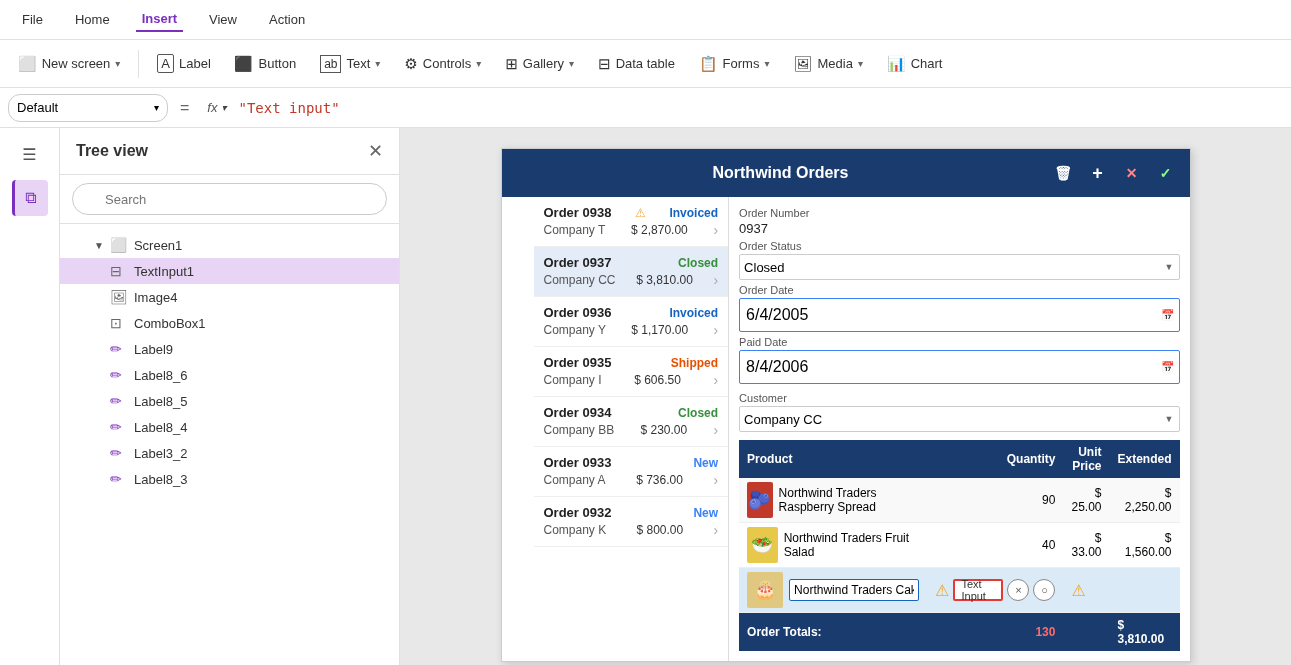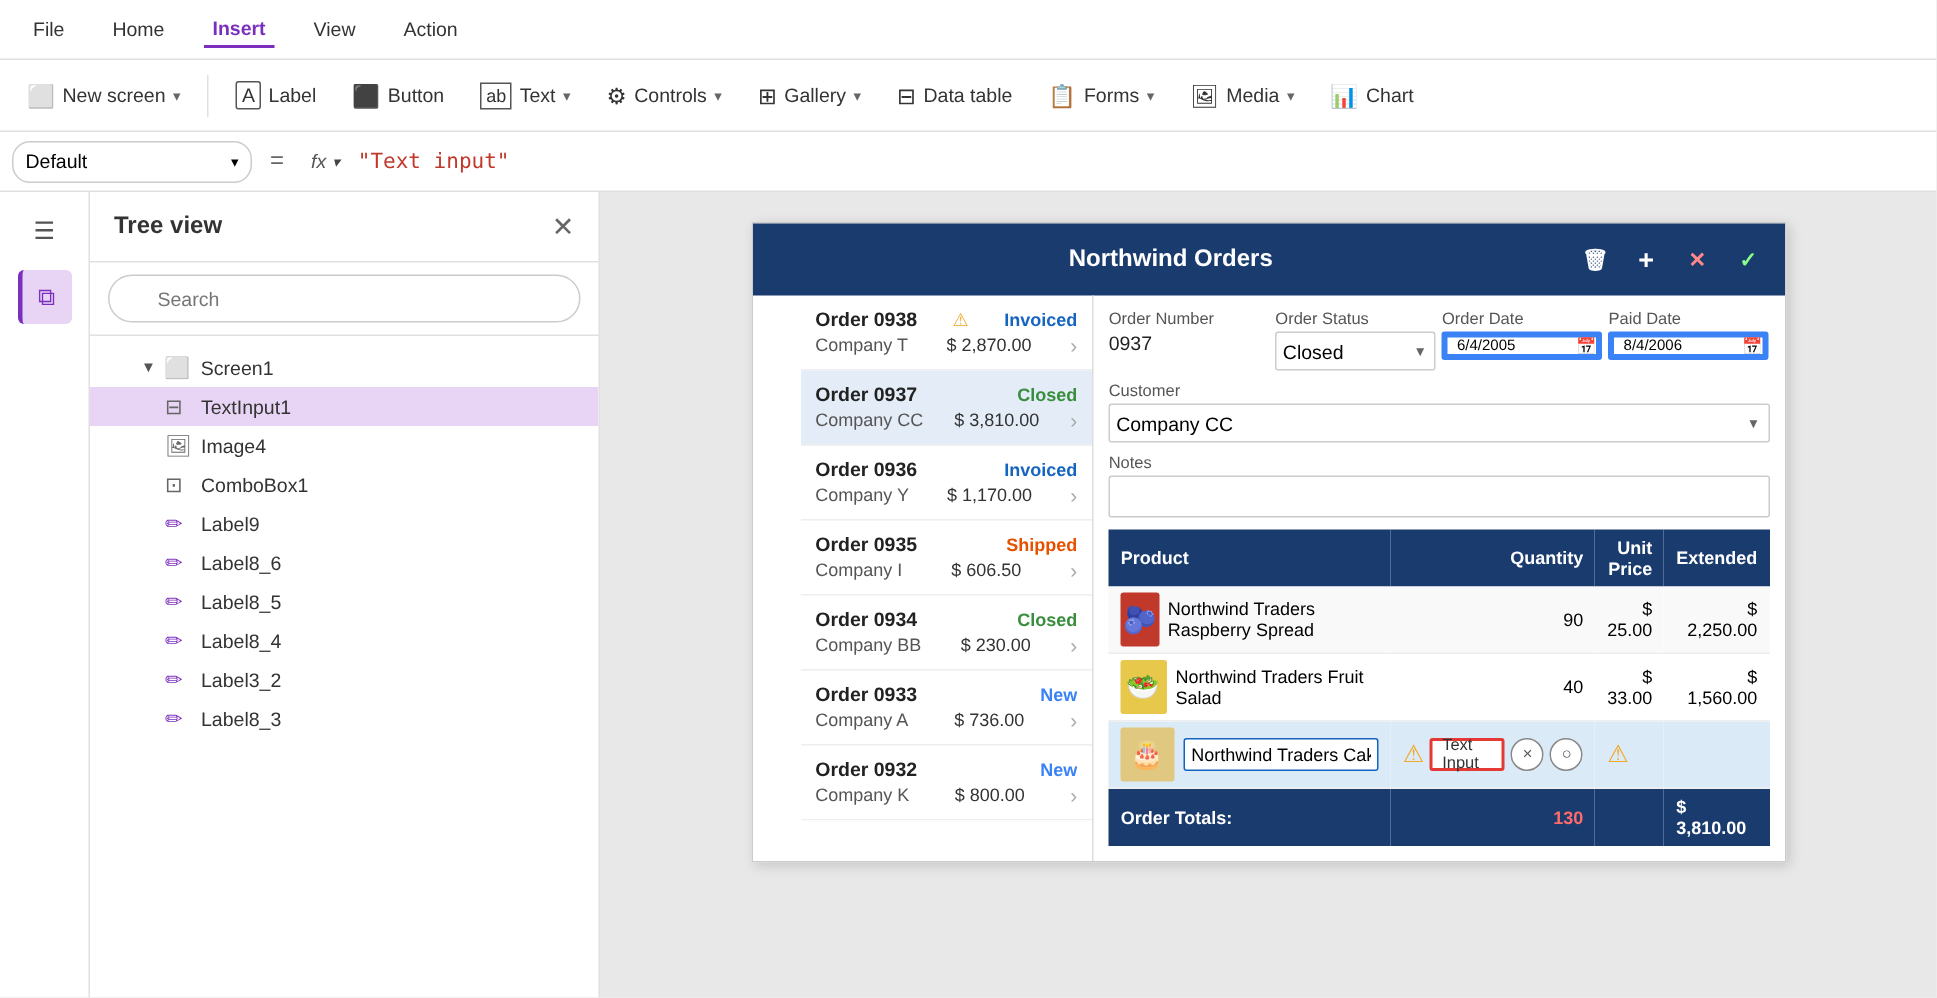--- a/index.html
+++ b/index.html
@@ -73,25 +73,25 @@
     .nw-order-status.shipped { color: #e65100; }
     .nw-order-status.new { color: #3b82f6; }
     .nw-order-bottom { display: flex; align-items: center; justify-content: space-between; margin-top: 2px; }
     .nw-order-company { font-size: 12px; color: #555; }
     .nw-order-amount { font-size: 12px; color: #333; }
     .nw-order-arrow { color: #aaa; font-size: 14px; }
     .nw-order-warn { font-size: 12px; color: #f5a623; }
 
     
     .nw-detail { flex: 1; padding: 10px; }
-    .nw-fields-row { display: flex; gap: 4px; margin-bottom: 8px; }
+    .nw-fields-row { display: flex; gap: 4px; margin-bottom: 8px; flex-direction: column; }
     .nw-field { flex: 1; }
     .nw-field-label { font-size: 11px; color: #555; margin-bottom: 2px; }
     .nw-field-value { font-size: 13px; color: #222; font-weight: 500; }
-    .nw-field-input { width: 100%; height: 19px; border: 4px solid #3b82f6; border-radius: 2px; padding: 0 6px; font-size: 10px; }
+    .nw-field-input { width: 100%; height: 34px; border: 1px solid #3b82f6; border-radius: 2px; padding: 0 6px; font-size: 16px; }
     .nw-select { width: 100%; height: 26px; border: 1px solid #ccc; border-radius: 2px; padding: 0 4px; font-size: 13px; background: #fff; appearance: none; }
     .nw-select-wrap { position: relative; }
     .nw-select-wrap::after { content: '▼'; position: absolute; right: 6px; top: 50%; transform: translateY(-50%); font-size: 9px; color: #666; pointer-events: none; }
     .nw-date-wrap { position: relative; }
     .nw-date-wrap .cal-icon { position: absolute; right: 4px; top: 50%; transform: translateY(-50%); font-size: 11px; color: #1565c0; cursor: pointer; }
     .nw-notes-label { font-size: 11px; color: #555; margin-bottom: 2px; }
     .nw-notes-input { width: 100%; height: 28px; border: 1px solid #ccc; border-radius: 2px; }
     .nw-employee-row { display: flex; align-items: center; gap: 8px; }
     .nw-avatar { width: 40px; height: 40px; border-radius: 50%; background: #ccc; overflow: hidden; display: flex; align-items: center; justify-content: center; font-size: 20px; }
 
@@ -418,24 +418,20 @@
             <div class="nw-field" style="flex:2;">
               <div class="nw-field-label">Customer</div>
               <div class="nw-select-wrap">
                 <select class="nw-select">
                   <option>Company CC</option>
                 </select>
               </div>
             </div>
           </div>
 
-          <div style="margin-bottom:8px;">
-            <div class="nw-notes-label">Notes</div>
-            <input type="text" class="nw-notes-input" style="">
-          </div>
 
           <table class="nw-table">
             <thead>
               <tr>
                 <th>Product</th>
                 <th class="right">Quantity</th>
                 <th class="right">Unit Price</th>
                 <th class="right">Extended</th>
               </tr>
             </thead>

